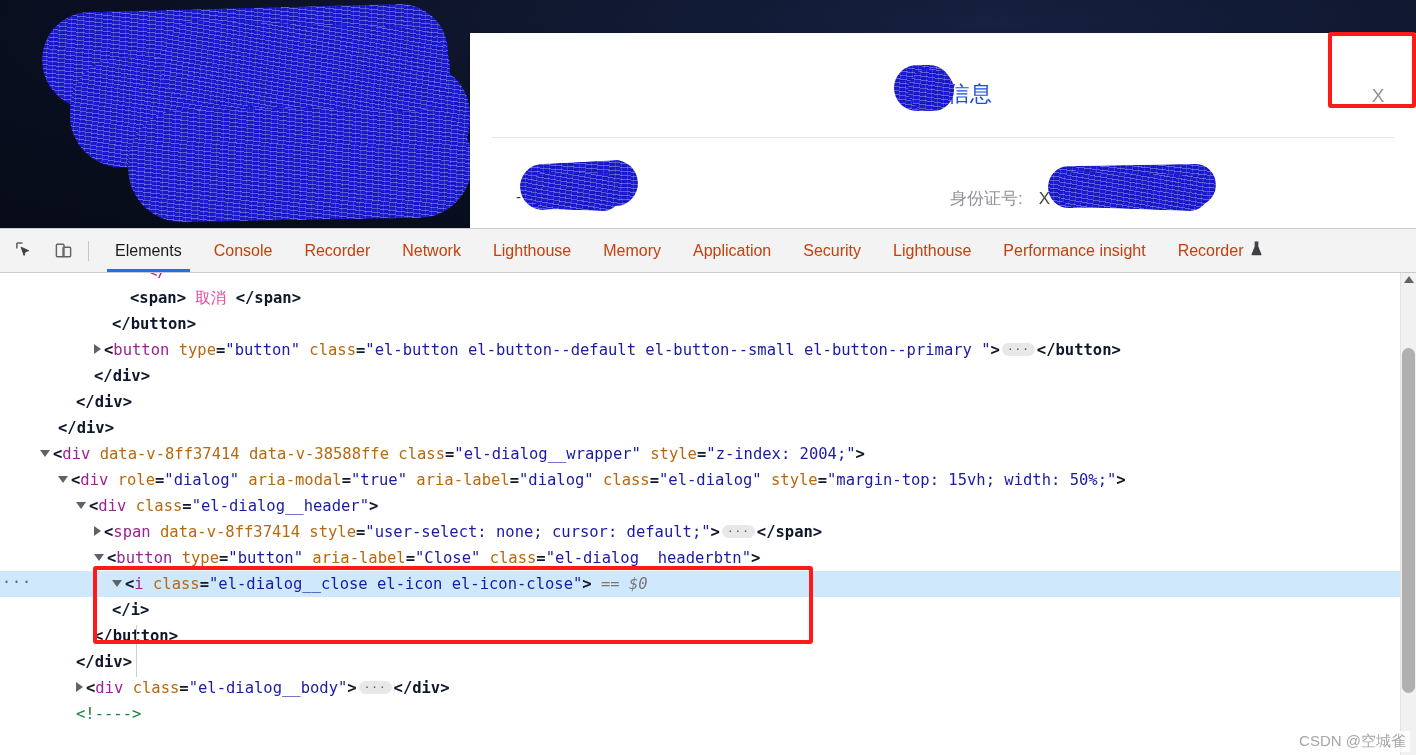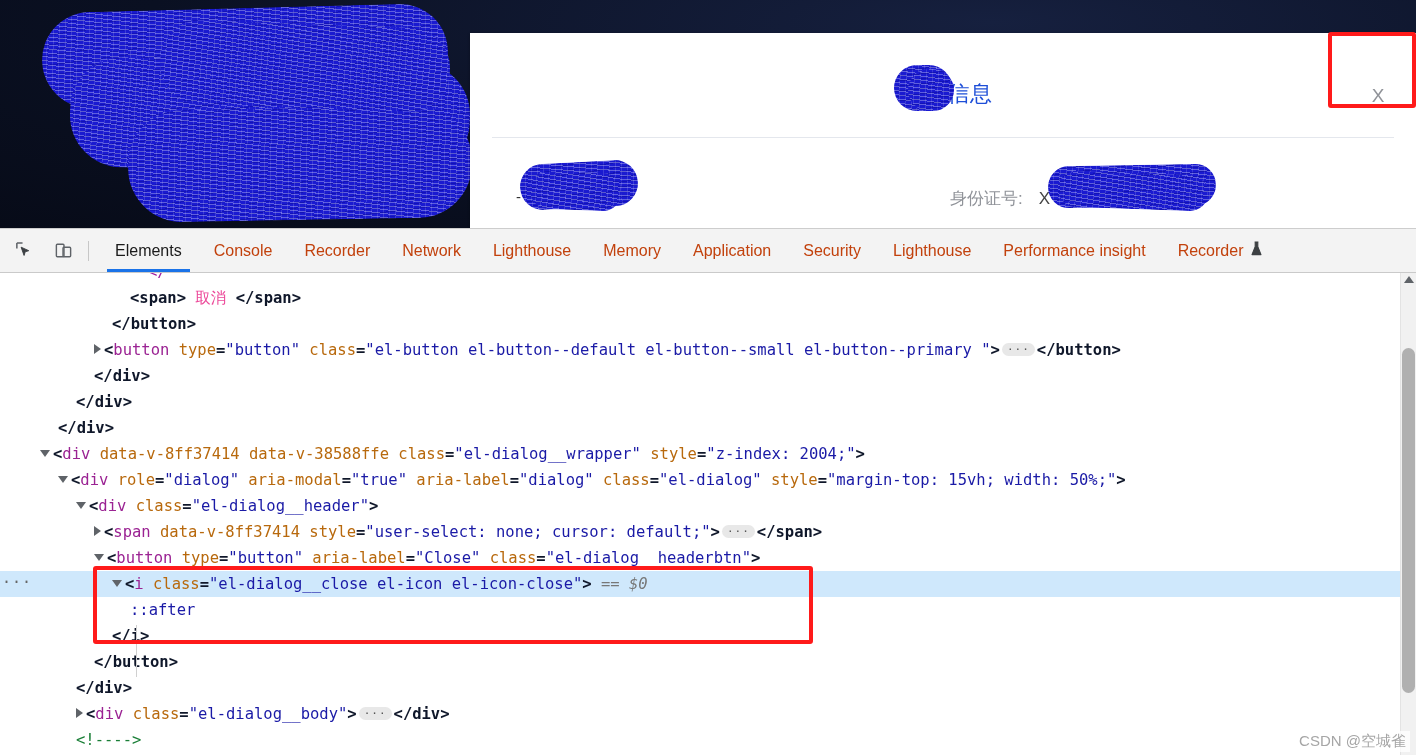--- a/index.html
+++ b/index.html
@@ -317,21 +317,20 @@
         <div class="code-line" style="padding-left: 94px;"><span class="tri"></span><span class="tok-punc">&lt;</span><span class="tok-name">button</span><span class="tok-attr"> type</span><span class="tok-punc">=</span><span class="tok-val">"button"</span><span class="tok-attr"> class</span><span class="tok-punc">=</span><span class="tok-val">"el-button el-button--default el-button--small el-button--primary "</span><span class="tok-punc">&gt;</span><span class="ellipsis-badge">···</span><span class="tok-punc">&lt;/button&gt;</span></div>
         <div class="code-line" style="padding-left: 94px;"><span class="tok-punc">&lt;/div&gt;</span></div>
         <div class="code-line" style="padding-left: 76px;"><span class="tok-punc">&lt;/div&gt;</span></div>
         <div class="code-line" style="padding-left: 58px;"><span class="tok-punc">&lt;/div&gt;</span></div>
         <div class="code-line" style="padding-left: 40px;"><span class="tri open"></span><span class="tok-punc">&lt;</span><span class="tok-name">div</span><span class="tok-attr"> data-v-8ff37414</span><span class="tok-attr"> data-v-38588ffe</span><span class="tok-attr"> class</span><span class="tok-punc">=</span><span class="tok-val">"el-dialog__wrapper"</span><span class="tok-attr"> style</span><span class="tok-punc">=</span><span class="tok-val">"z-index: 2004;"</span><span class="tok-punc">&gt;</span></div>
         <div class="code-line" style="padding-left: 58px;"><span class="tri open"></span><span class="tok-punc">&lt;</span><span class="tok-name">div</span><span class="tok-attr"> role</span><span class="tok-punc">=</span><span class="tok-val">"dialog"</span><span class="tok-attr"> aria-modal</span><span class="tok-punc">=</span><span class="tok-val">"true"</span><span class="tok-attr"> aria-label</span><span class="tok-punc">=</span><span class="tok-val">"dialog"</span><span class="tok-attr"> class</span><span class="tok-punc">=</span><span class="tok-val">"el-dialog"</span><span class="tok-attr"> style</span><span class="tok-punc">=</span><span class="tok-val">"margin-top: 15vh; width: 50%;"</span><span class="tok-punc">&gt;</span></div>
         <div class="code-line" style="padding-left: 76px;"><span class="tri open"></span><span class="tok-punc">&lt;</span><span class="tok-name">div</span><span class="tok-attr"> class</span><span class="tok-punc">=</span><span class="tok-val">"el-dialog__header"</span><span class="tok-punc">&gt;</span></div>
         <div class="code-line" style="padding-left: 94px;"><span class="tri"></span><span class="tok-punc">&lt;</span><span class="tok-name">span</span><span class="tok-attr"> data-v-8ff37414</span><span class="tok-attr"> style</span><span class="tok-punc">=</span><span class="tok-val">"user-select: none; cursor: default;"</span><span class="tok-punc">&gt;</span><span class="ellipsis-badge">···</span><span class="tok-punc">&lt;/span&gt;</span></div>
         <div class="code-line" style="padding-left: 94px;"><span class="tri open"></span><span class="tok-punc">&lt;</span><span class="tok-name">button</span><span class="tok-attr"> type</span><span class="tok-punc">=</span><span class="tok-val">"button"</span><span class="tok-attr"> aria-label</span><span class="tok-punc">=</span><span class="tok-val">"Close"</span><span class="tok-attr"> class</span><span class="tok-punc">=</span><span class="tok-val">"el-dialog__headerbtn"</span><span class="tok-punc">&gt;</span></div>
         <div class="code-line selected" style="padding-left: 112px;"><span id="row-ellipsis-marker">···</span><span class="tri open"></span><span class="tok-punc">&lt;</span><span class="tok-name">i</span><span class="tok-attr"> class</span><span class="tok-punc">=</span><span class="tok-val">"el-dialog__close el-icon el-icon-close"</span><span class="tok-punc">&gt;</span><span class="tok-dollar"> == $0</span></div>
-        <div class="code-line" style="padding-left: 130px;"><span class="tok-pseudo">::after</span></div>
         <div class="code-line" style="padding-left: 112px;"><span class="tok-punc">&lt;/i&gt;</span></div>
         <div class="code-line" style="padding-left: 94px;"><span class="tok-punc">&lt;/button&gt;</span></div>
         <div class="code-line" style="padding-left: 76px;"><span class="tok-punc">&lt;/div&gt;</span></div>
         <div class="code-line" style="padding-left: 76px;"><span class="tri"></span><span class="tok-punc">&lt;</span><span class="tok-name">div</span><span class="tok-attr"> class</span><span class="tok-punc">=</span><span class="tok-val">"el-dialog__body"</span><span class="tok-punc">&gt;</span><span class="ellipsis-badge">···</span><span class="tok-punc">&lt;/div&gt;</span></div>
         <div class="code-line" style="padding-left: 76px;"><span class="tok-comment">&lt;!----&gt;</span></div>
         <div class="code-line" style="padding-left: 76px;"></div>
       </div>
   <div class="guide" style="left: 136px; top: 352px; height: 52px;"></div>
     </div>
 

